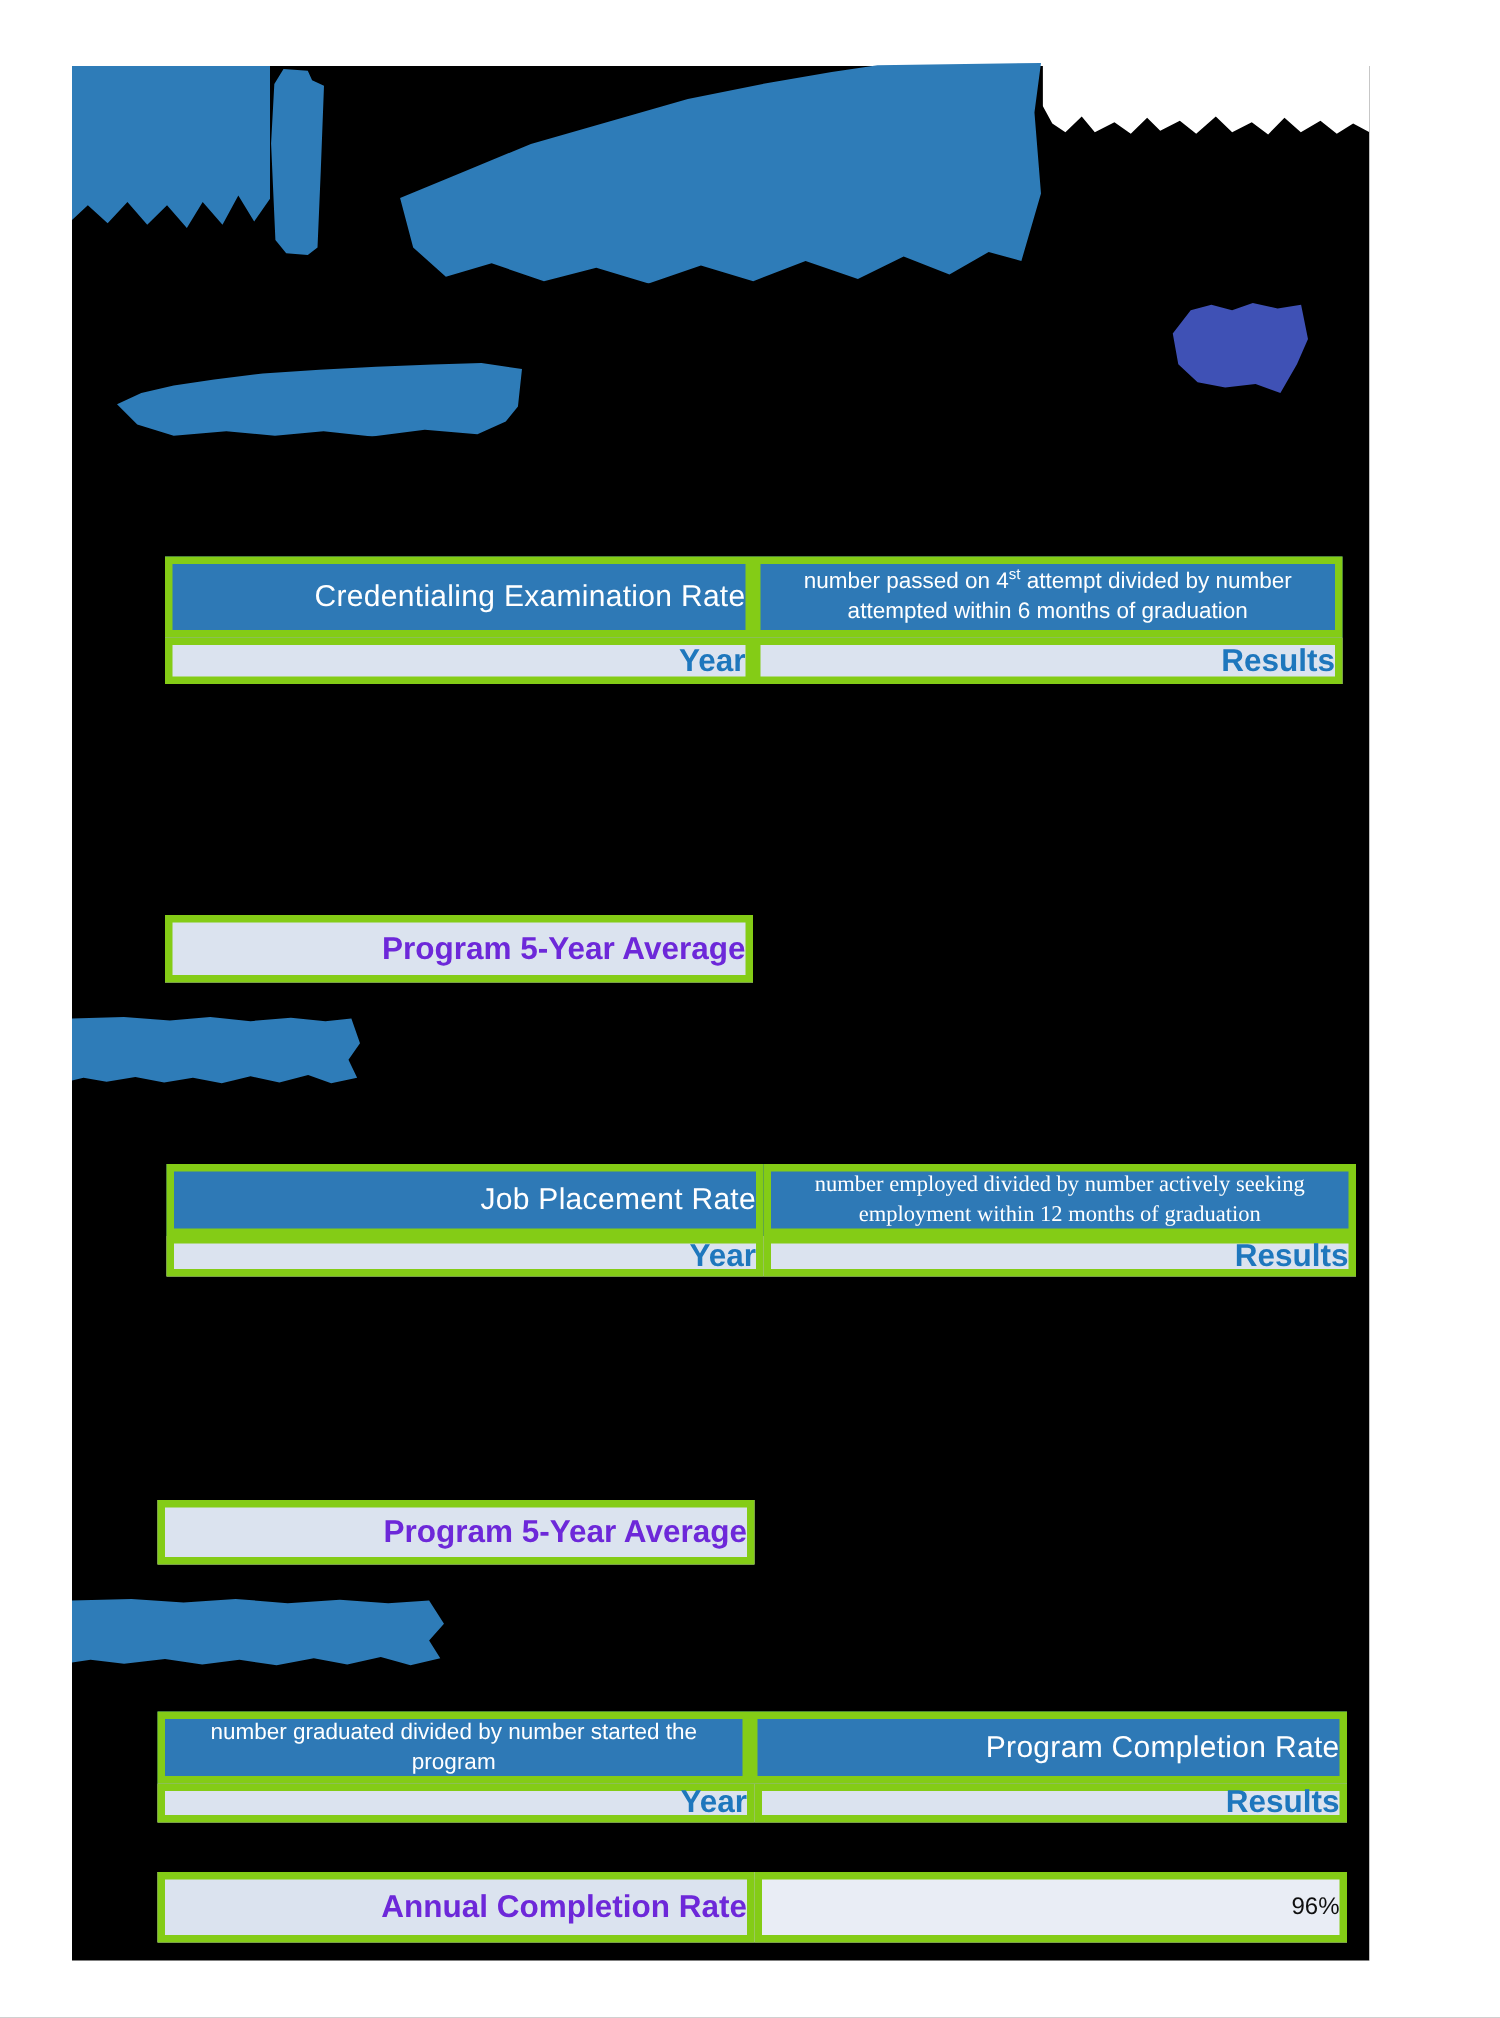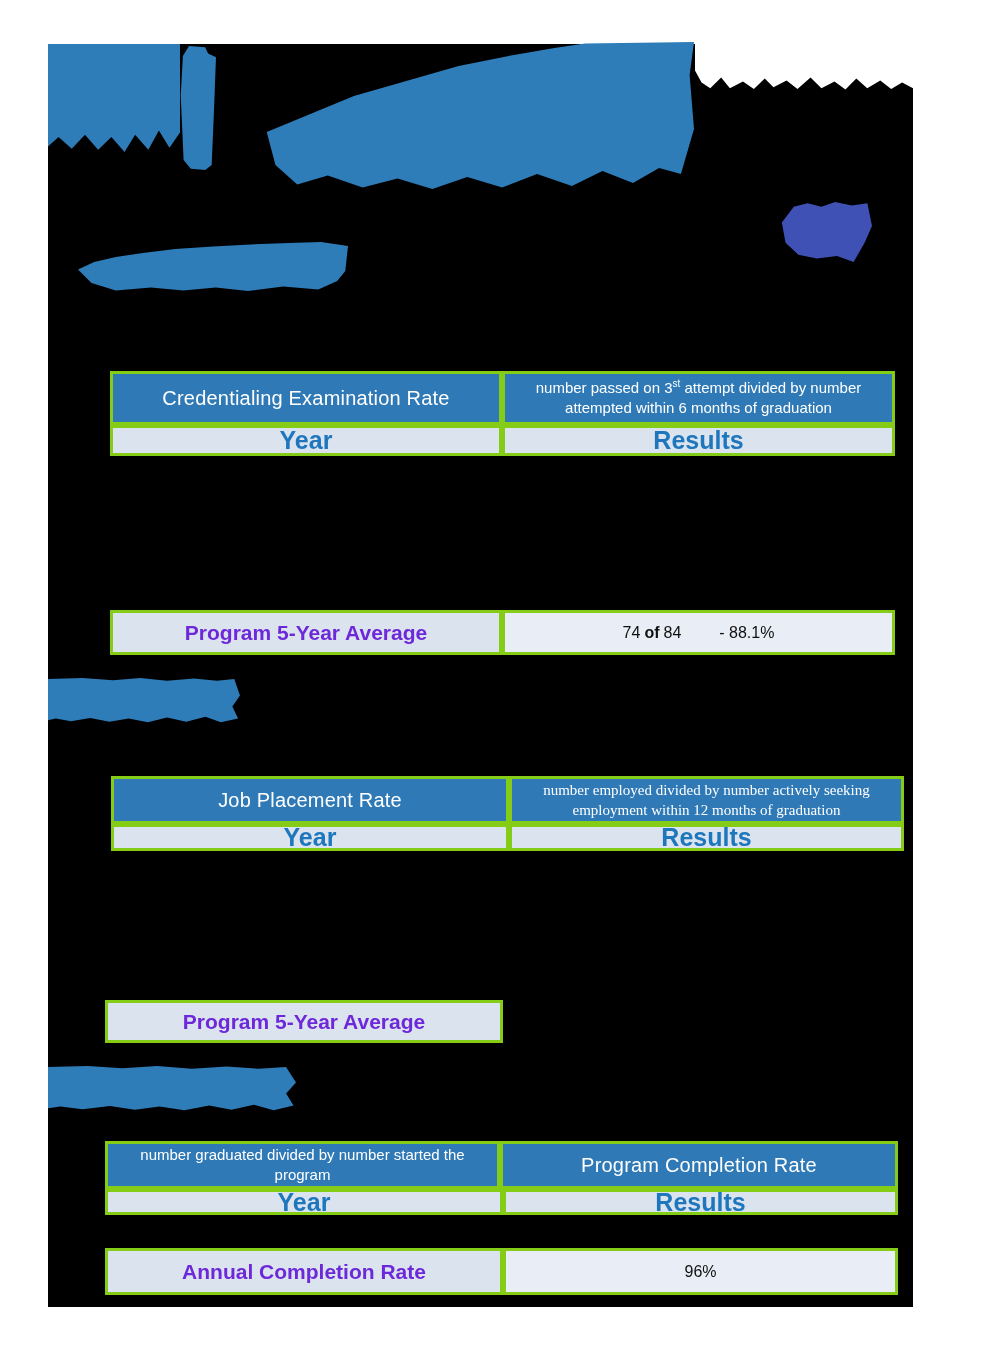--- a/index.html
+++ b/index.html
@@ -43,30 +43,30 @@
     clip-path:polygon(0 2%,18% 0,34% 5%,48% 0,62% 6%,76% 1%,88% 6%,97% 2%,100% 38%,96% 62%,99% 88%,90% 96%,82% 84%,72% 95%,62% 86%,52% 96%,42% 88%,32% 95%,22% 87%,12% 94%,4% 88%,0 92%);
   }
   #heading3-blob{
     left:48px;top:1066px;width:248px;height:46px;
     clip-path:polygon(0 2%,16% 0,30% 5%,44% 0,58% 6%,72% 1%,85% 6%,96% 2%,100% 36%,96% 60%,99% 86%,91% 96%,83% 84%,74% 95%,65% 86%,55% 96%,45% 88%,35% 95%,25% 87%,14% 94%,5% 88%,0 92%);
   }
   
   .tbl{position:absolute;}
   .row{display:flex;width:100%;}
   .cell{
-    box-sizing:border-box;display:flex;align-items:center;justify-content:center;
-    text-align:center;border:3px solid #84cc16;
+    box-sizing:border-box;display:flex;align-items:center;justify-content:flex-end;
+    text-align:center;border:5px solid #84cc16;
   }
   .hdr{background:#2e79b6;color:#ffffff;}
   .lt{background:#dbe3ef;}
   .ltr{background:#e9edf5;}
   .title-cell{font-size:20px;letter-spacing:.2px;}
   .def-cell{font-size:15px;line-height:1.35;padding:4px 10px;}
   .def-cell sup{font-size:10px;line-height:0;}
-  .yr-cell{font-size:25px;font-weight:bold;color:#1e77bd;}
+  .yr-cell{font-size:21px;font-weight:bold;color:#1e77bd;}
   .sum-label{font-size:21px;font-weight:bold;color:#6d28d9;}
   .sum-val{font-size:16px;color:#101010;}
   .sum-val .mid{font-weight:bold;margin:0 4px;}
   .pct{margin-left:38px;}
 </style>
 </head>
 <body>
 
 <div id="page">
 
@@ -81,40 +81,37 @@
   <div id="heading1-blob" class="abs blob"></div>
   <div id="heading2-blob" class="abs blob"></div>
   <div id="heading3-blob" class="abs blob"></div>
 
   <div class="tbl" style="left:110px;top:371px;width:785px;">
     <div class="row">
       <div class="cell hdr title-cell" style="width:392px;height:54px;">
         <span>Credentialing Examination Rate</span>
       </div>
       <div class="cell hdr def-cell" style="width:393px;height:54px;">
-        <span><span>number passed on 3</span><sup>st</sup><span> attempt divided by number attempted within 6 months of graduation</span></span>
+        <span><span>number passed on 4</span><sup>st</sup><span> attempt divided by number attempted within 6 months of graduation</span></span>
       </div>
     </div>
     <div class="row">
       <div class="cell lt yr-cell" style="width:392px;height:31px;">
         <span>Year</span>
       </div>
       <div class="cell lt yr-cell" style="width:393px;height:31px;">
         <span>Results</span>
       </div>
     </div>
   </div>
 
   <div class="tbl" style="left:110px;top:610px;width:785px;">
     <div class="row">
       <div class="cell lt sum-label" style="width:392px;height:45px;">
         <span>Program 5-Year Average</span>
-      </div>
-      <div class="cell ltr sum-val" style="width:393px;height:45px;">
-        <span><span>74</span><span class="mid">of</span><span>84</span><span class="pct">- 88.1%</span></span>
       </div>
     </div>
   </div>
 
   <div class="tbl" style="left:111px;top:776px;width:793px;">
     <div class="row">
       <div class="cell hdr title-cell" style="width:398px;height:48px;">
         <span>Job Placement Rate</span>
       </div>
       <div class="cell hdr def-cell" style="width:395px;height:48px;font-family:Liberation Serif, serif;">

